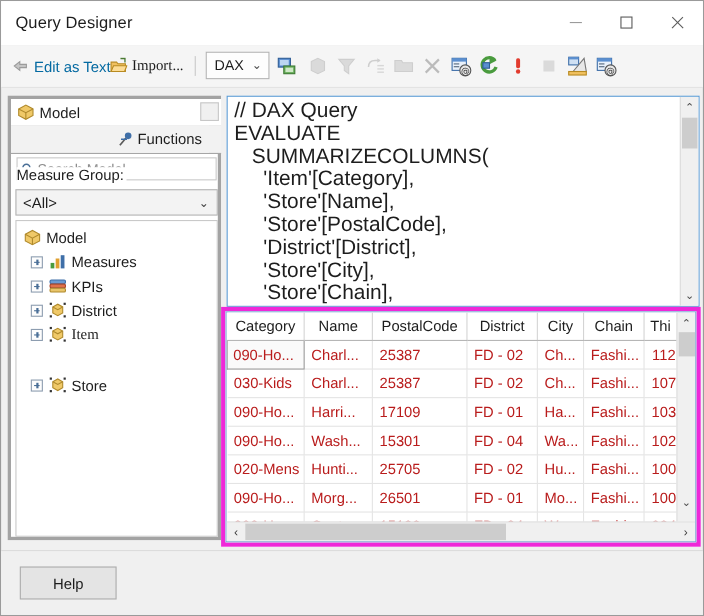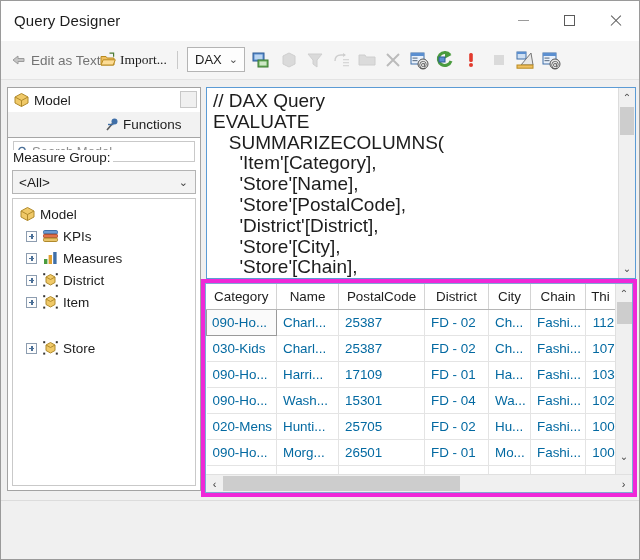--- a/index.html
+++ b/index.html
@@ -50,21 +50,21 @@
   .toolbar {
     position: absolute; left: 0; top: 40px; width: 638px; height: 38px;
     background: #f5f5f5;
     border-bottom: 1px solid #e3e3e3;
   }
   .tb-item {
     position: absolute; top: 7px; height: 24px;
     display: flex; align-items: center; gap: 4px;
     font-size: 13.5px; padding: 0 2px;
   }
-  .tb-item.disabled { color: #737373; }
+  .tb-item.disabled { color: #0369a1; }
   .tb-item.enabled  { color: #1d1d1d; font-family: Liberation Serif, serif; }
   .tb-sep {
     position: absolute; top: 10px; width: 1px; height: 18px; background: #c9c9c9;
   }
   .tb-combo {
     position: absolute; top: 6px; width: 58px; height: 25px;
     background: #fdfdfd; border: 1px solid #b4b4b4;
     display: flex; align-items: center;
     font-size: 13px; color: #1d1d1d; box-sizing: border-box;
   }
@@ -72,21 +72,21 @@
   .tb-combo .cav { position: absolute; right: 6px; top: 5px; color:#505050; font-size: 11px; }
   .tbicon {
     position: absolute; top: 9px; width: 20px; height: 20px;
   }
   .tbicon.dim { opacity: .42; filter: grayscale(1); }
 
   
   .leftpane {
     position: absolute; left: 6px; top: 86px; width: 194px; height: 404px;
     background: #ffffff;
-    border: 1px solid #a3a3a3;
+    border: 3px solid #a3a3a3;
     box-sizing: border-box;
     padding-left: 32px;
   }
   .lp-header {
     position: absolute; left: 0; top: 0; width: 192px; height: 24px;
     background: #ffffff; border-bottom: 1px solid #d6d6d6;
     display: flex; align-items: center;
   }
   .lp-header .lbl { font-size: 13.5px; color: #1d1d1d; margin-left: 4px; }
   .lp-hbtn {
@@ -186,21 +186,21 @@
   .grid-table {
     position: absolute; left: 0; top: 0; width: 409px;
     border-collapse: collapse; table-layout: fixed;
   }
   .grid-table th {
     height: 25px; font-weight: normal; font-size: 13.4px; color: #1d1d1d;
     border-right: 1px solid #d4d4d4; border-bottom: 1px solid #b6b6b6;
     background: #ffffff; text-align: center; padding: 0;
   }
   .grid-table td {
-    height: 25px; font-size: 13.4px; color: #0369a1;
+    height: 25px; font-size: 13.4px; color: #b91c1c;
     border-right: 1px solid #e4e4e4; border-bottom: 1px solid #e4e4e4;
     background: #ffffff; text-align: left; padding: 0 0 0 6px;
     overflow: hidden; white-space: nowrap;
   }
   .grid-table td.c-num { text-align: center; }
   .grid-table tr.first td.sel {
     border: 1px solid #9a9a9a; background: #fafafa; padding-left: 5px;
   }
   .grid-vscroll {
     position: absolute; right: 0; top: 0; width: 17px; bottom: 18px;
@@ -409,51 +409,51 @@
           <path d="M2 5 L8.5 1.5 L15 5 L15 11 L8.5 14.5 L2 11 Z" fill="#f0c968" stroke="#b08a2c"></path>
           <path d="M2 5 L8.5 8.5 L15 5" fill="none" stroke="#b08a2c"></path>
           <path d="M8.5 8.5 L8.5 14.5" fill="none" stroke="#b08a2c"></path>
         </svg>
         <span>Model</span>
       </div>
 
       <div class="tnode" style="padding-left:13px;">
         <span class="expander"></span>
         <svg width="17" height="16" viewBox="0 0 17 16" class="ticon">
+          <rect x="2" y="9" width="3.4" height="5" fill="#4a9b3e"></rect>
+          <rect x="6.6" y="5" width="3.4" height="9" fill="#e0a030"></rect>
+          <rect x="11.2" y="2" width="3.4" height="12" fill="#3f6fa8"></rect>
+        </svg>
+        <span>Measures</span>
+      </div>
+
+      <div class="tnode" style="padding-left:13px;">
+        <span class="expander"></span>
+        <svg width="17" height="16" viewBox="0 0 17 16" class="ticon">
           <rect x="1.5" y="2.5" width="14" height="3.4" rx="1.2" fill="#6b9bd2" stroke="#3f6fa8"></rect>
           <rect x="1.5" y="6.3" width="14" height="3.4" rx="1.2" fill="#e0714a" stroke="#a8452a"></rect>
           <rect x="1.5" y="10.1" width="14" height="3.4" rx="1.2" fill="#e8c46a" stroke="#b08a2c"></rect>
         </svg>
         <span>KPIs</span>
-      </div>
-
-      <div class="tnode" style="padding-left:13px;">
-        <span class="expander"></span>
-        <svg width="17" height="16" viewBox="0 0 17 16" class="ticon">
-          <rect x="2" y="9" width="3.4" height="5" fill="#4a9b3e"></rect>
-          <rect x="6.6" y="5" width="3.4" height="9" fill="#e0a030"></rect>
-          <rect x="11.2" y="2" width="3.4" height="12" fill="#3f6fa8"></rect>
-        </svg>
-        <span>Measures</span>
       </div>
 
       <div class="tnode" style="padding-left:13px;">
         <span class="expander"></span>
         <svg width="17" height="16" viewBox="0 0 17 16" class="ticon">
           <path d="M4 5 L8.5 2.5 L13 5 L13 10.5 L8.5 13 L4 10.5 Z" fill="#f0c968" stroke="#b08a2c"></path>
           <path d="M4 5 L8.5 7.5 L13 5" fill="none" stroke="#b08a2c"></path>
           <rect x="1.2" y="1.2" width="2" height="2" fill="#333"></rect>
           <rect x="13.8" y="1.2" width="2" height="2" fill="#333"></rect>
           <rect x="1.2" y="12.6" width="2" height="2" fill="#333"></rect>
           <rect x="13.8" y="12.6" width="2" height="2" fill="#333"></rect>
         </svg>
         <span>District</span>
       </div>
 
-      <div class="tnode" style="padding-left:13px;">
+      <div class="tnode" style="padding-left:13px;font-family:Liberation Serif, serif;">
         <span class="expander"></span>
         <svg width="17" height="16" viewBox="0 0 17 16" class="ticon">
           <path d="M4 5 L8.5 2.5 L13 5 L13 10.5 L8.5 13 L4 10.5 Z" fill="#f0c968" stroke="#b08a2c"></path>
           <path d="M4 5 L8.5 7.5 L13 5" fill="none" stroke="#b08a2c"></path>
           <rect x="1.2" y="1.2" width="2" height="2" fill="#333"></rect>
           <rect x="13.8" y="1.2" width="2" height="2" fill="#333"></rect>
           <rect x="1.2" y="12.6" width="2" height="2" fill="#333"></rect>
           <rect x="13.8" y="12.6" width="2" height="2" fill="#333"></rect>
         </svg>
         <span>Item</span>
@@ -594,15 +594,16 @@
 
       <div class="grid-hscroll">
         <div class="hs-arrow" style="left:0px;">‹</div>
         <div class="grid-hthumb"></div>
         <div class="hs-arrow" style="right:0px;">›</div>
       </div>
     </div>
   </div>
 
   <div class="footer">
+    <div class="btn" id="btn-help">Help</div>
   </div>
 
 </div>
 
 </body></html>

